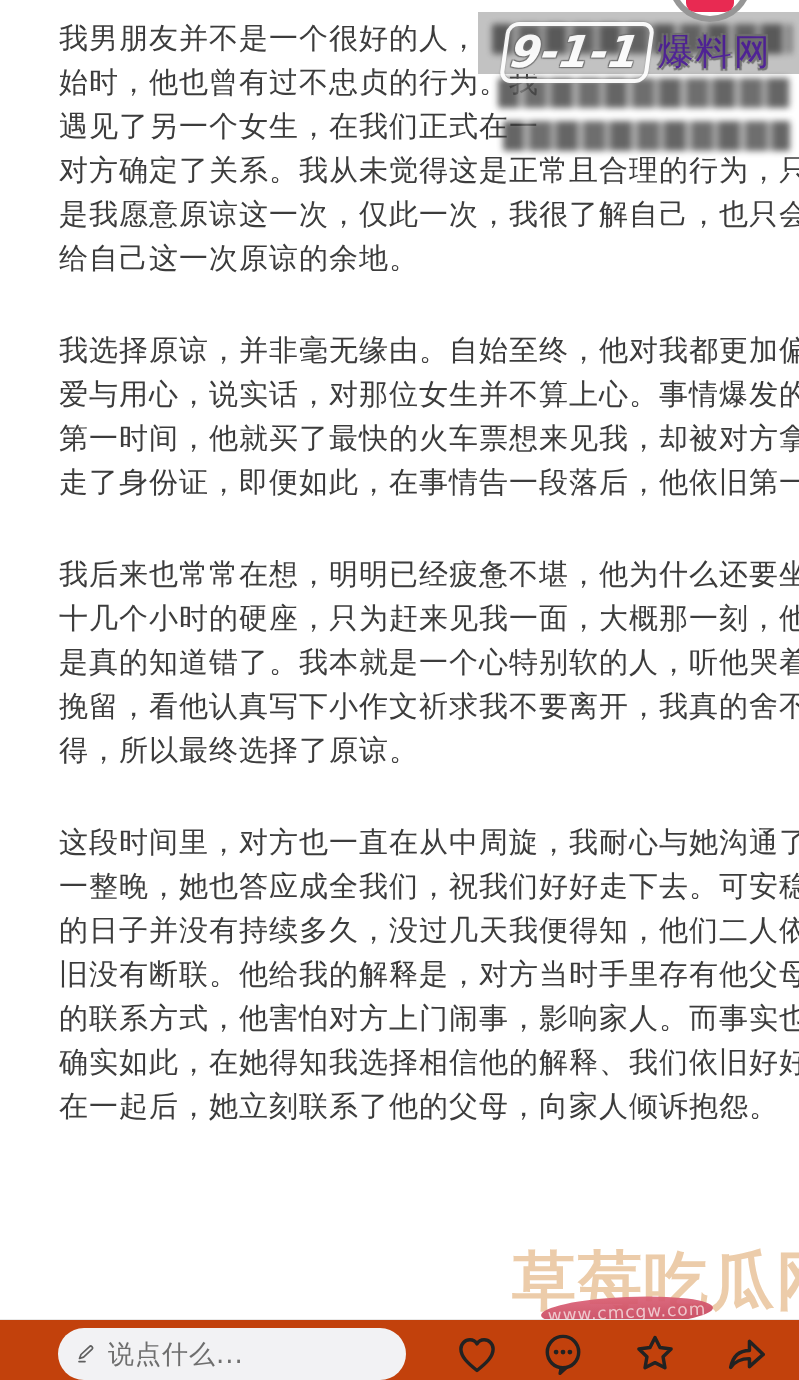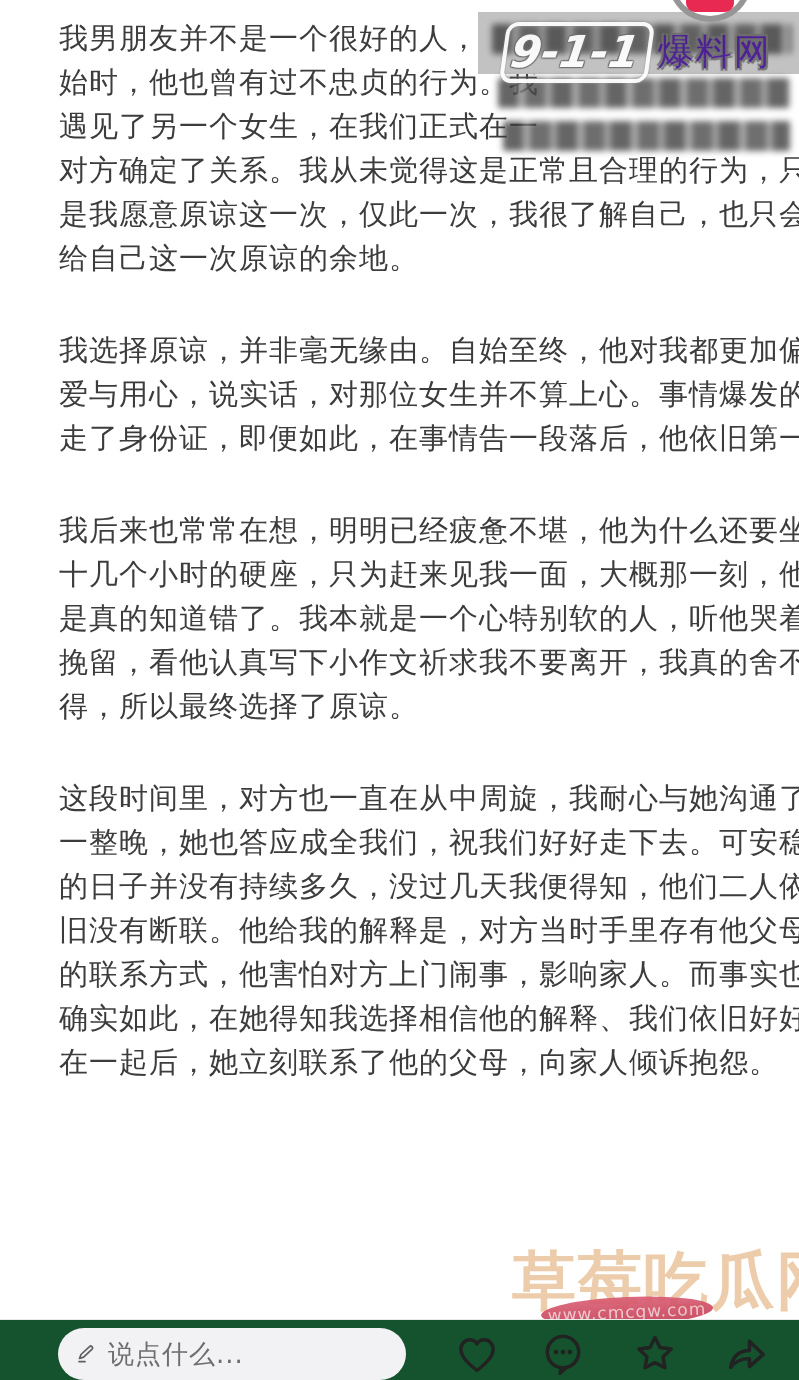--- a/index.html
+++ b/index.html
@@ -74,21 +74,21 @@
     background:linear-gradient(180deg,#da6076 0%,#c43f55 100%);
     border-radius:50%;transform:rotate(-2.5deg);opacity:.92;
     display:flex;align-items:center;justify-content:center;pointer-events:none;
   }
   .wm-bottom-swoosh .url{
     font-size:17px;color:#eec3c9;letter-spacing:1px;white-space:nowrap;
   }
   
   .bottom-bar{
     position:absolute;left:0;bottom:0;width:799px;height:60px;z-index:10;
-    background:#14532d;border-top:1px solid #e9e9e9;
+    background:#c2410c;border-top:1px solid #e9e9e9;
   }
   .comment-pill{
     position:absolute;left:58px;top:8px;width:348px;height:52px;
     border-radius:26px;background:#f2f2f4;
     display:flex;align-items:center;padding-left:16px;box-sizing:border-box;
     cursor:text;
   }
   .comment-pill .ph{
     font-size:26px;color:#6e6e6e;margin-left:10px;letter-spacing:1px;
   }
@@ -106,20 +106,21 @@
       <div class="line">我男朋友并不是一个很好的人，甚至在</div>
       <div class="line">始时，他也曾有过不忠贞的行为。我</div>
       <div class="line">遇见了另一个女生，在我们正式在一</div>
       <div class="line">对方确定了关系。我从未觉得这是正常且合理的行为，只</div>
       <div class="line">是我愿意原谅这一次，仅此一次，我很了解自己，也只会</div>
       <div class="line">给自己这一次原谅的余地。</div>
     </div>
     <div class="para">
       <div class="line">我选择原谅，并非毫无缘由。自始至终，他对我都更加偏</div>
       <div class="line">爱与用心，说实话，对那位女生并不算上心。事情爆发的</div>
+      <div class="line">第一时间，他就买了最快的火车票想来见我，却被对方拿</div>
       <div class="line">走了身份证，即便如此，在事情告一段落后，他依旧第一</div>
     </div>
     <div class="para">
       <div class="line">我后来也常常在想，明明已经疲惫不堪，他为什么还要坐</div>
       <div class="line">十几个小时的硬座，只为赶来见我一面，大概那一刻，他</div>
       <div class="line">是真的知道错了。我本就是一个心特别软的人，听他哭着</div>
       <div class="line">挽留，看他认真写下小作文祈求我不要离开，我真的舍不</div>
       <div class="line">得，所以最终选择了原谅。</div>
     </div>
     <div class="para">

